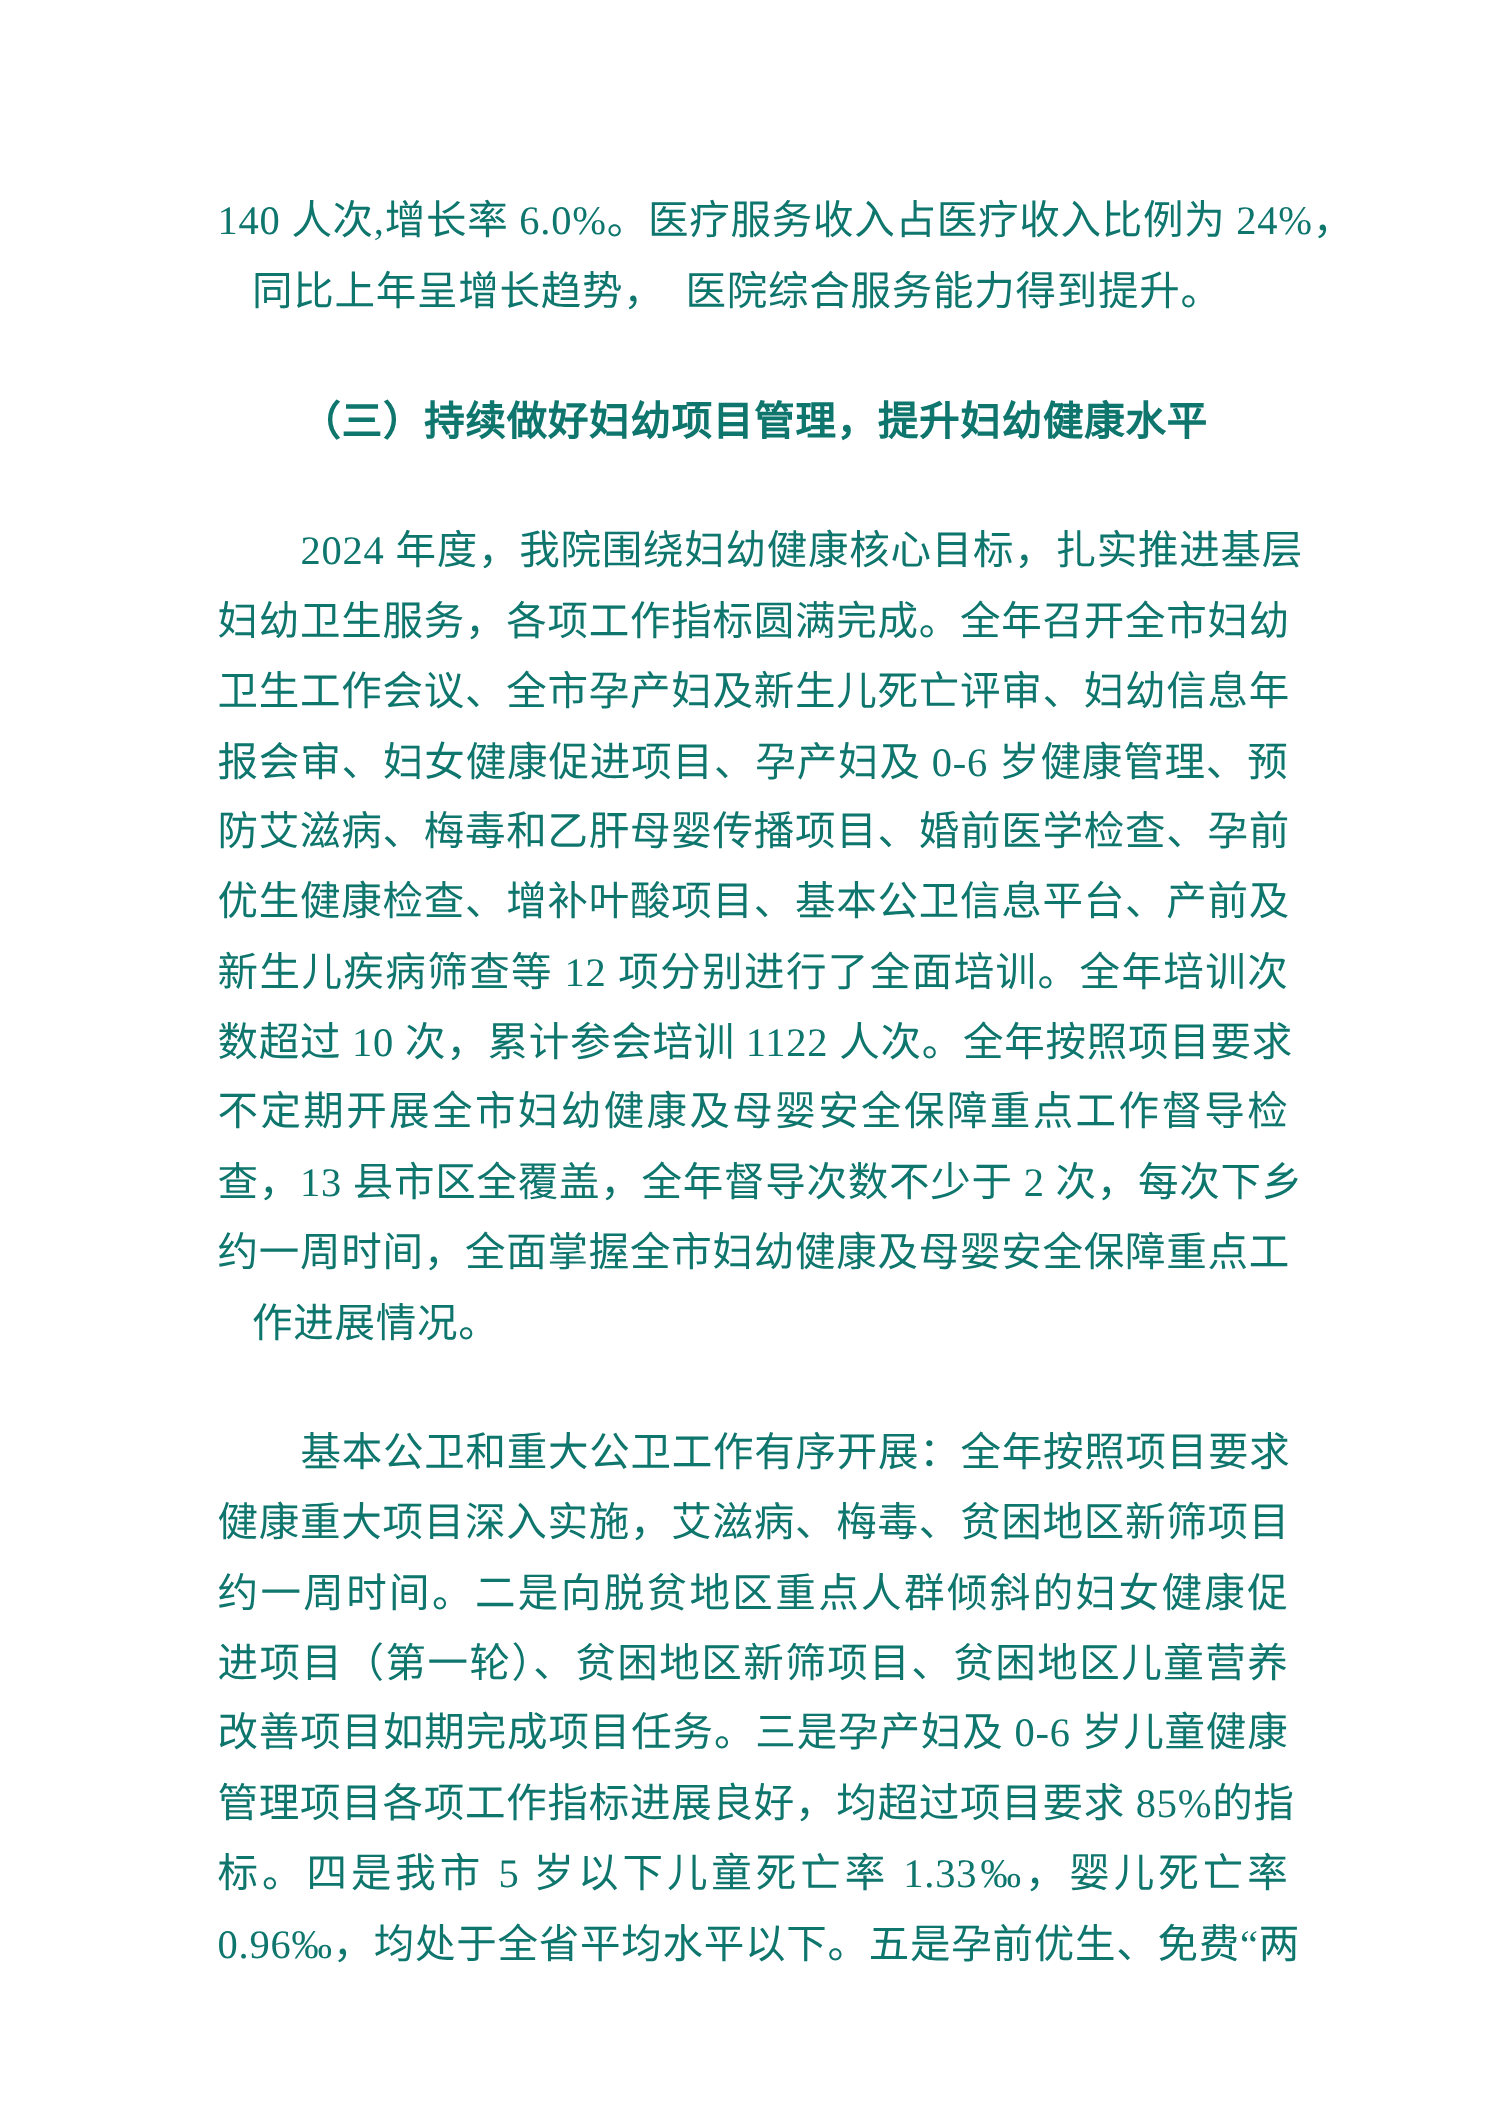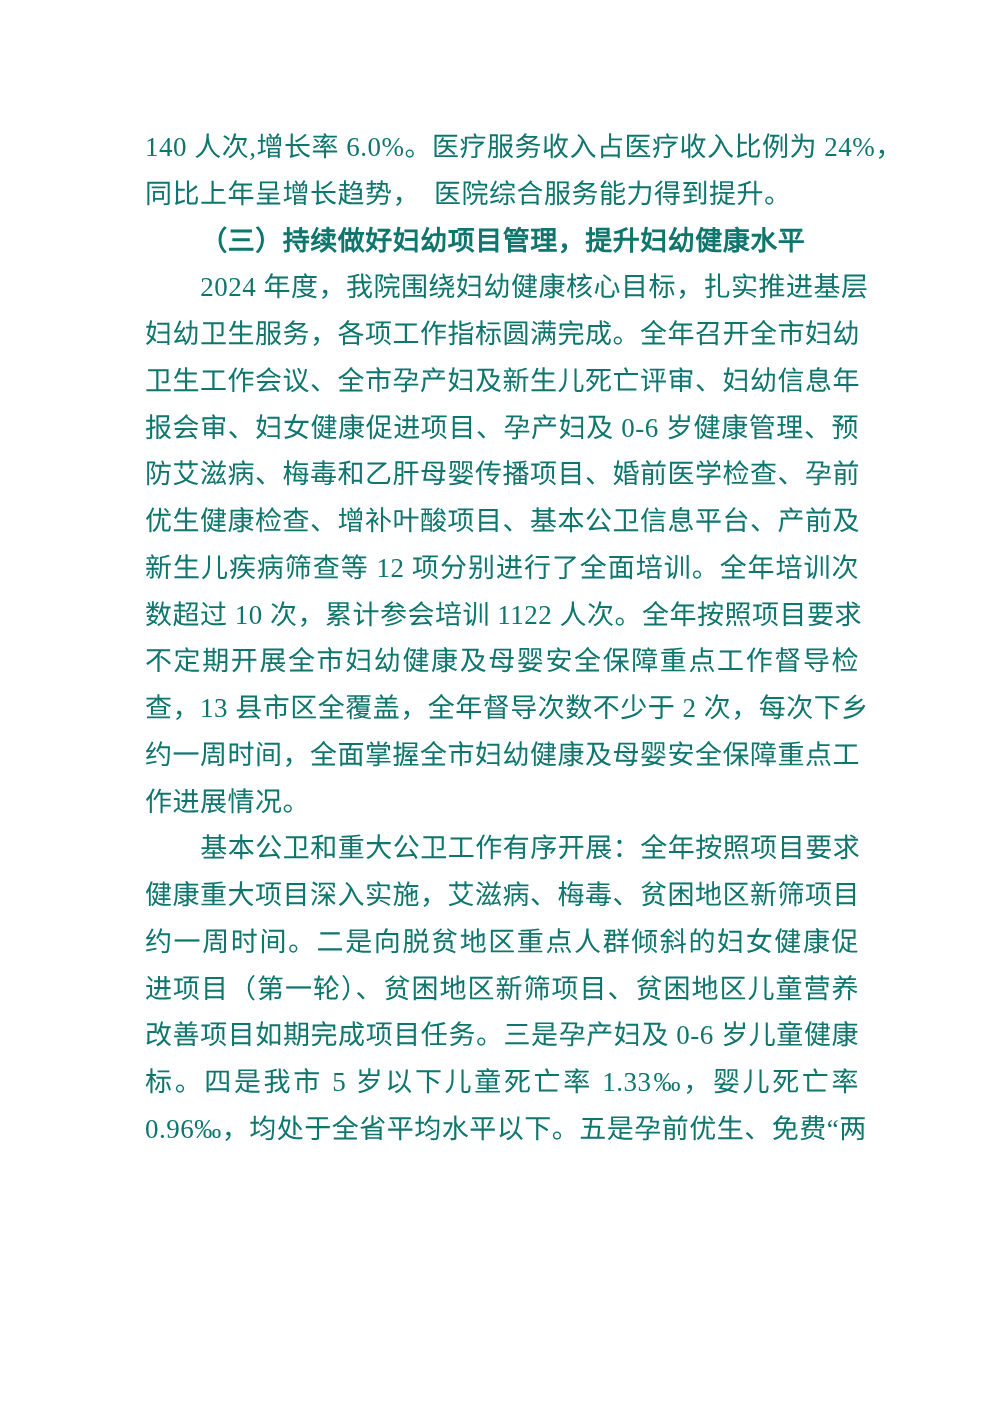--- a/index.html
+++ b/index.html
@@ -28,23 +28,25 @@
     height: 46.75px;
     white-space: nowrap;
     text-align: justify;
     text-align-last: justify;
     color: #0f766e;
     letter-spacing: 0.5px;
   }
   .line.no-justify {
     text-align: center;
     text-align-last: left;
+    margin-left: 23px;
   }
   .line.indent {
     text-indent: 2.05em;
+    margin-top: 40px;
   }
   .line.heading {
     font-weight: bold;
     text-align: left;
     text-align-last: left;
   }
 </style>
 </head>
 <body>
 
@@ -63,16 +65,17 @@
     <div class="line">数超过 10 次，累计参会培训 1122 人次。全年按照项目要求</div>
     <div class="line">不定期开展全市妇幼健康及母婴安全保障重点工作督导检</div>
     <div class="line">查，13 县市区全覆盖，全年督导次数不少于 2 次，每次下乡</div>
     <div class="line">约一周时间，全面掌握全市妇幼健康及母婴安全保障重点工</div>
     <div class="line no-justify">作进展情况。</div>
     <div class="line indent">基本公卫和重大公卫工作有序开展：全年按照项目要求</div>
     <div class="line">健康重大项目深入实施，艾滋病、梅毒、贫困地区新筛项目</div>
     <div class="line">约一周时间。二是向脱贫地区重点人群倾斜的妇女健康促</div>
     <div class="line">进项目（第一轮）、贫困地区新筛项目、贫困地区儿童营养</div>
     <div class="line">改善项目如期完成项目任务。三是孕产妇及 0-6 岁儿童健康</div>
+    <div class="line">管理项目各项工作指标进展良好，均超过项目要求 85%的指</div>
     <div class="line">标。四是我市 5 岁以下儿童死亡率 1.33‰，婴儿死亡率</div>
     <div class="line">0.96‰，均处于全省平均水平以下。五是孕前优生、免费“两</div>
   </div>
 </div>
 
 </body></html>

